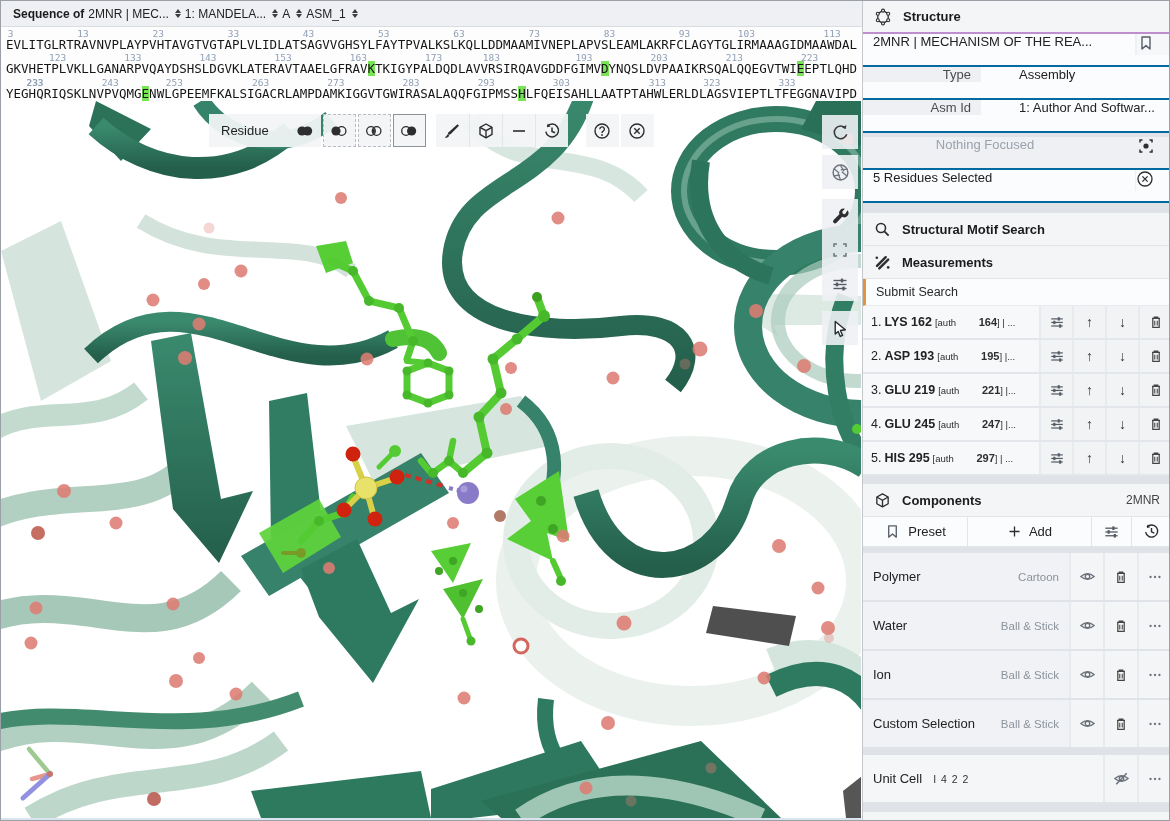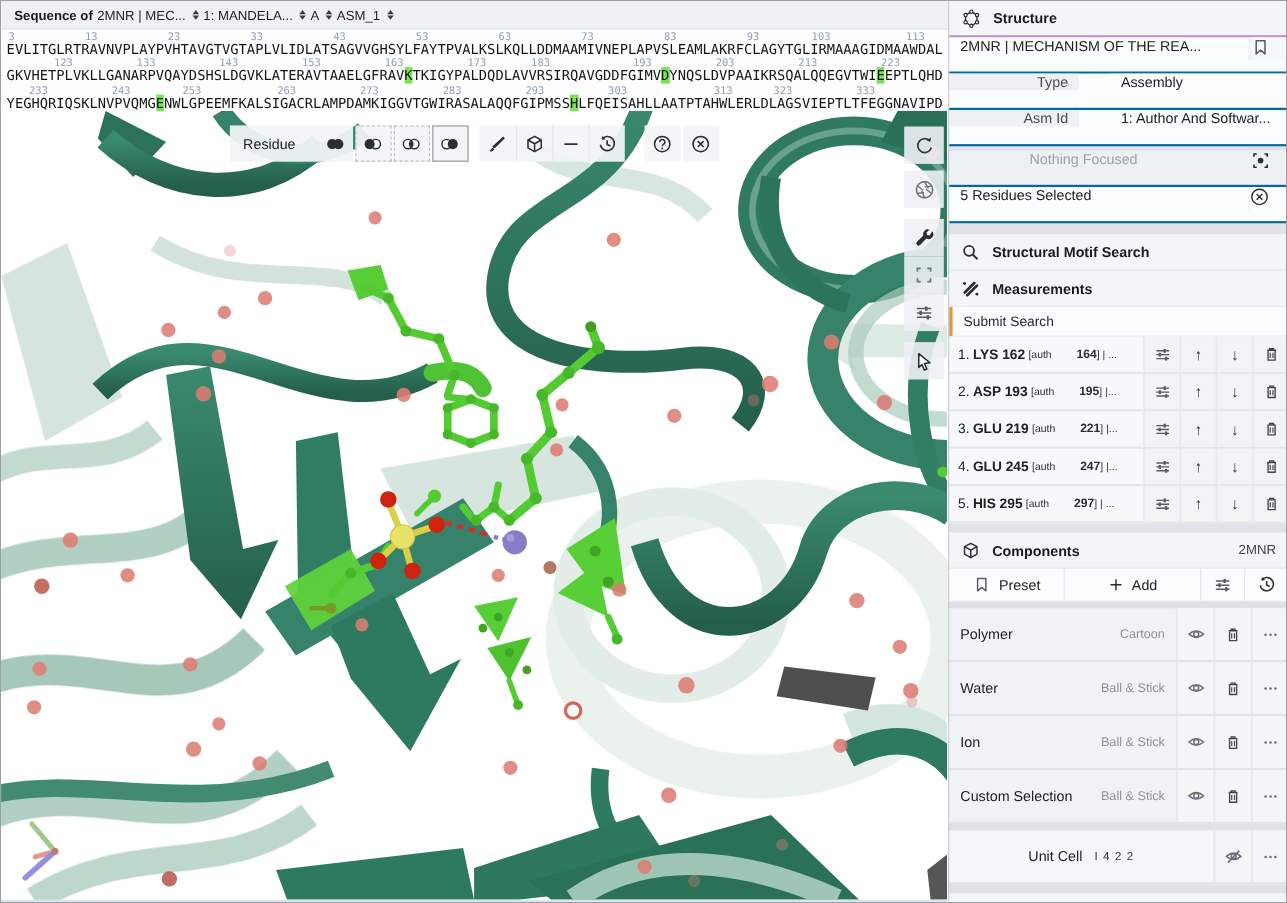--- a/index.html
+++ b/index.html
@@ -97,21 +97,21 @@
     border-bottom:1px solid #e3e6e9; }
   .preset-btn { flex:1.1; display:flex; align-items:center; justify-content:center; gap:7px;
     cursor:pointer; font-size:13px; }
   .add-btn { flex:1.3; display:flex; align-items:center; justify-content:center; gap:7px;
     border-left:1px solid #e3e6e9; cursor:pointer; font-size:13px; }
   .mini-btn { width:40px; display:flex; align-items:center; justify-content:center;
     border-left:1px solid #e3e6e9; cursor:pointer; }
 
   .comp-row { display:flex; align-items:stretch; background:#f0f2f5; min-height:34px;
     border-bottom:2px solid #e0e3e8; }
-  .comp-main { flex:1; display:flex; align-items:center; padding:16px 10px; gap:6px; min-width:0; cursor:pointer;justify-content:center; }
+  .comp-main { flex:1; display:flex; align-items:center; padding:16px 10px; gap:6px; min-width:0; cursor:pointer; }
   .comp-name { font-size:13px; color:#222; }
   .comp-repr { margin-left:auto; font-size:11.5px; color:#8c939c; white-space:nowrap; }
   .comp-btn { width:34px; display:flex; align-items:center; justify-content:center;
     background:#f4f5f7; border-left:2px solid #e7eaee; cursor:pointer; }
   .uc-detail { font-size:10.5px; color:#333; margin-left:5px; letter-spacing:1px; }
 </style>
 </head>
 <body>
 
 <svg width="0" height="0" style="position:absolute">
@@ -352,21 +352,21 @@
           <span style="left: 499px;">183</span>
           <span style="left: 591.56px;">193</span>
           <span style="left: 666.76px;">203</span>
           <span style="left: 741.96px;">213</span>
           <span style="left: 817.16px;">223</span>
         </div>
         <div class="letters"><span>G</span><span>K</span><span>V</span><span>H</span><span>E</span><span>T</span><span>P</span><span>L</span><span>V</span><span>K</span><span>L</span><span>L</span><span>G</span><span>A</span><span>N</span><span>A</span><span>R</span><span>P</span><span>V</span><span>Q</span><span>A</span><span>Y</span><span>D</span><span>S</span><span>H</span><span>S</span><span>L</span><span>D</span><span>G</span><span>V</span><span>K</span><span>L</span><span>A</span><span>T</span><span>E</span><span>R</span><span>A</span><span>V</span><span>T</span><span>A</span><span>A</span><span>E</span><span>L</span><span>G</span><span>F</span><span>R</span><span>A</span><span>V</span><span class="hl">K</span><span>T</span><span>K</span><span>I</span><span>G</span><span>Y</span><span>P</span><span>A</span><span>L</span><span>D</span><span>Q</span><span>D</span><span>L</span><span>A</span><span>V</span><span>V</span><span>R</span><span>S</span><span>I</span><span>R</span><span>Q</span><span>A</span><span>V</span><span>G</span><span>D</span><span>D</span><span>F</span><span>G</span><span>I</span><span>M</span><span>V</span><span class="hl">D</span><span>Y</span><span>N</span><span>Q</span><span>S</span><span>L</span><span>D</span><span>V</span><span>P</span><span>A</span><span>A</span><span>I</span><span>K</span><span>R</span><span>S</span><span>Q</span><span>A</span><span>L</span><span>Q</span><span>Q</span><span>E</span><span>G</span><span>V</span><span>T</span><span>W</span><span>I</span><span class="hl">E</span><span>E</span><span>P</span><span>T</span><span>L</span><span>Q</span><span>H</span><span>D</span></div>
       </div>
     <div class="seq-row">
         <div class="ticks">
-          <span style="left: 42.6px;">233</span>
+          <span style="left: 42.6px; font-weight: bold;">233</span>
           <span style="left: 117.8px;">243</span>
           <span style="left: 182px; text-align: center;">253</span>
           <span style="left: 268.2px;">263</span>
           <span style="left: 343.4px;">273</span>
           <span style="left: 418.6px;">283</span>
           <span style="left: 493.8px;">293</span>
           <span style="left: 569px;">303</span>
           <span style="left: 665px;">313</span>
           <span style="left: 719.4px;">323</span>
           <span style="left: 794.6px;">333</span>

